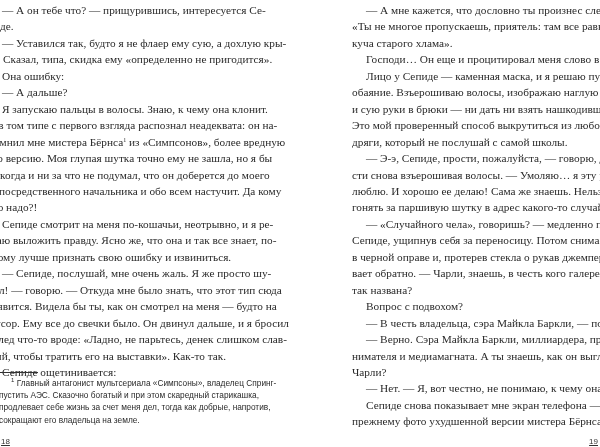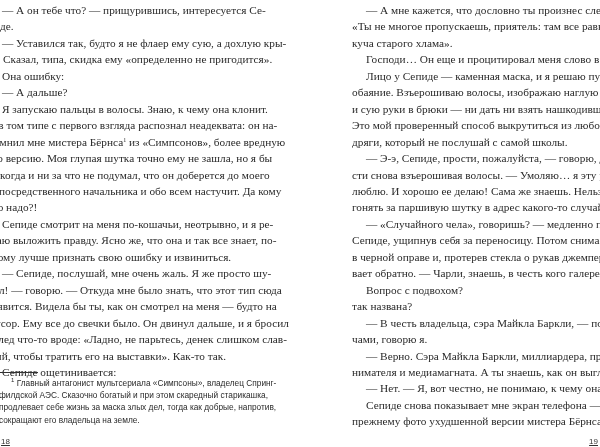--- a/index.html
+++ b/index.html
@@ -65,22 +65,22 @@
         <span class="ln"><span>тил! — говорю. — Откуда мне было знать, что этот тип сюда</span></span>
         <span class="ln"><span>заявится. Видела бы ты, как он смотрел на меня — будто на</span></span>
         <span class="ln"><span>мусор. Ему все до свечки было. Он двинул дальше, и я бросил</span></span>
         <span class="ln"><span>вслед что-то вроде: «Ладно, не парьтесь, денек слишком слав-</span></span>
         <span class="ln last"><span>ный, чтобы тратить его на выставки». Как-то так.</span></span>
         <span class="ln indent last"><span>Сепиде ощетинивается:</span></span>
       </div>
     <div class="fn-rule"></div>
     <div class="footnote" id="left-footnote">
         <span class="ln indent"><sup>1</sup> <span>Главный антагонист мультсериала «Симпсоны», владелец Спринг-</span></span>
-        <span class="ln"><span>филдской АЭС. Сказочно богатый и при этом скаредный старикашка,</span></span>
-        <span class="ln"><span>продлевает себе жизнь за маска злых дел, тогда как добрые, напротив,</span></span>
+        <span class="ln"><span>пустить АЭС. Сказочно богатый и при этом скаредный старикашка,</span></span>
+        <span class="ln"><span>продлевает себе жизнь за счет меня дел, тогда как добрые, напротив,</span></span>
         <span class="ln last"><span>сокращают его владельца на земле.</span></span>
       </div>
     <div class="pagenum pagenum-left">18</div>
   </div>
   <div class="page page-right">
     <div class="text" id="right-body">
         <span class="ln indent"><span>— А мне кажется, что дословно ты произнес следующее:</span></span>
         <span class="ln"><span>«Ты не многое пропускаешь, приятель: там все равно только</span></span>
         <span class="ln last"><span>куча старого хлама».</span></span>
         <span class="ln indent last"><span>Господи… Он еще и процитировал меня слово в слово.</span></span>
@@ -90,25 +90,25 @@
         <span class="ln"><span>Это мой проверенный способ выкрутиться из любой пере-</span></span>
         <span class="ln last"><span>дряги, который не послушай с самой школы.</span></span>
         <span class="ln indent"><span>— Э-э, Сепиде, прости, пожалуйста, — говорю, для верно-</span></span>
         <span class="ln"><span>сти снова взъерошивая волосы. — Умоляю… я эту работу очень</span></span>
         <span class="ln"><span>люблю. И хорошо ее делаю! Сама же знаешь. Нельзя меня вы-</span></span>
         <span class="ln last"><span>гонять за паршивую шутку в адрес какого-то случайного чела.</span></span>
         <span class="ln indent"><span>— «Случайного чела», говоришь? — медленно повторяет</span></span>
         <span class="ln"><span>Сепиде, ущипнув себя за переносицу. Потом снимает очки</span></span>
         <span class="ln"><span>в черной оправе и, протерев стекла о рукав джемпера, наде-</span></span>
         <span class="ln"><span>вает обратно. — Чарли, знаешь, в честь кого галерея Баркли</span></span>
+        <span class="ln last"><span>так названа?</span></span>
         <span class="ln indent last"><span>Вопрос с подвохом?</span></span>
-        <span class="ln last"><span>так названа?</span></span>
         <span class="ln indent"><span>— В честь владельца, сэра Майкла Баркли, — пожав пле-</span></span>
-        <span class="ln last"><span>чами, говорю я.</span></span>
         <span class="ln indent"><span>— Верно. Сэра Майкла Баркли, миллиардера, предпри-</span></span>
         <span class="ln"><span>нимателя и медиамагната. А ты знаешь, как он выглядит,</span></span>
+        <span class="ln last"><span>Чарли?</span></span>
         <span class="ln indent last"><span>— Нет. — Я, вот честно, не понимаю, к чему она ведет.</span></span>
         <span class="ln indent"><span>Сепиде снова показывает мне экран телефона — а там по-</span></span>
         <span class="ln last"><span>прежнему фото ухудшенной версии мистера Бёрнса.</span></span>
       </div>
     <div class="pagenum pagenum-right">19</div>
   </div>
 </div>
 
 </body></html>

